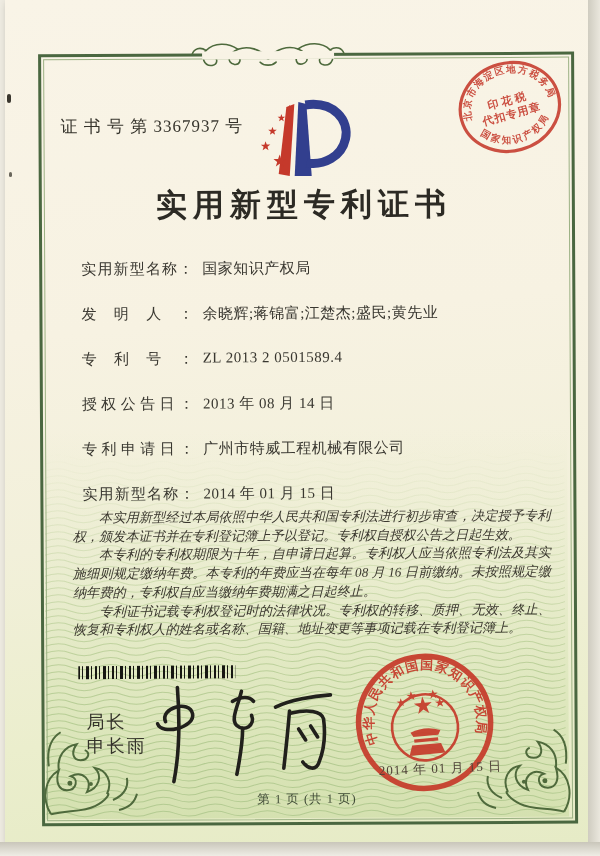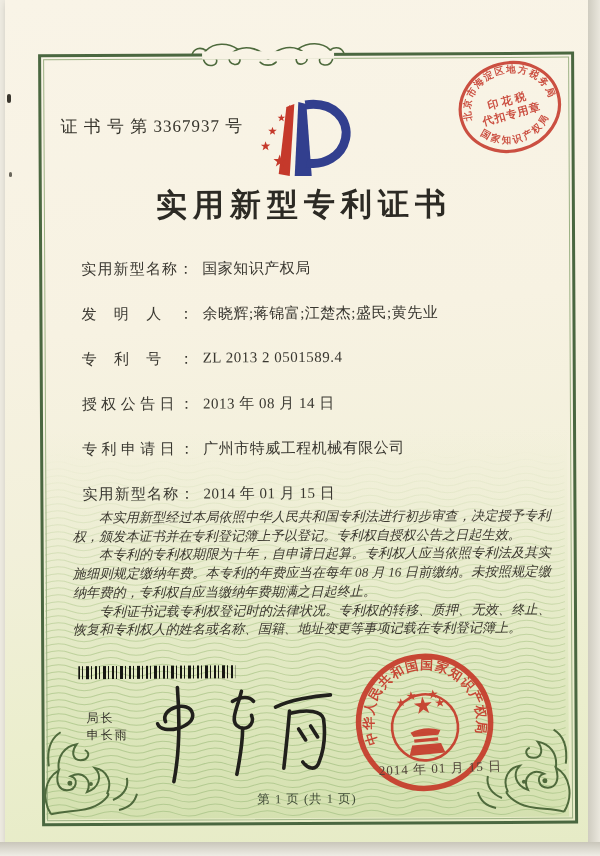--- a/index.html
+++ b/index.html
@@ -35,21 +35,21 @@
   .flabel{display:inline-block;width:112px;text-align:justify;text-align-last:justify;vertical-align:top;}
   .fvalue{margin-left:9px;letter-spacing:.5px;}
   
   .bodytext{position:absolute;left:72px;top:508px;width:478px;font-size:13.2px;line-height:18.7px;
     color:#3b382f;text-align:justify;font-style:italic;}
   .bodytext p{margin:0;text-indent:2em;}
   
   .barcode{position:absolute;left:77px;top:665px;width:157px;height:13px;
     background:repeating-linear-gradient(90deg,#161612 0 2px,transparent 2px 4px,#161612 4px 5px,transparent 5px 8px,#161612 8px 11px,transparent 11px 13px,#161612 13px 14px,transparent 14px 17px);}
   
-  .sig-block{position:absolute;left:85px;top:709px;font-size:12px;color:#34322a;letter-spacing:2px;}
+  .sig-block{position:absolute;left:85px;top:709px;font-size:18px;color:#34322a;letter-spacing:2px;}
   .sig-block .t2{}
   .signature{position:absolute;left:136px;top:681px;width:202px;height:110px;}
   
   .seal{position:absolute;left:350px;top:650px;width:146px;height:146px;transform:rotate(-5deg);opacity:.92;}
   .seal-date{position:absolute;left:377px;top:760px;width:140px;font-size:13px;color:#4f4238;
     letter-spacing:1px;transform:rotate(-2deg);white-space:nowrap;}
   
   .taxstamp{position:absolute;left:450px;top:55px;width:124px;height:110px;transform:rotate(-15deg);opacity:.88;}
   .footer{position:absolute;left:40px;top:791px;width:530px;text-align:center;font-size:12.5px;color:#3f4a36;letter-spacing:1px;}
   .ornament-top{position:absolute;left:192px;top:36px;width:156px;height:38px;}

